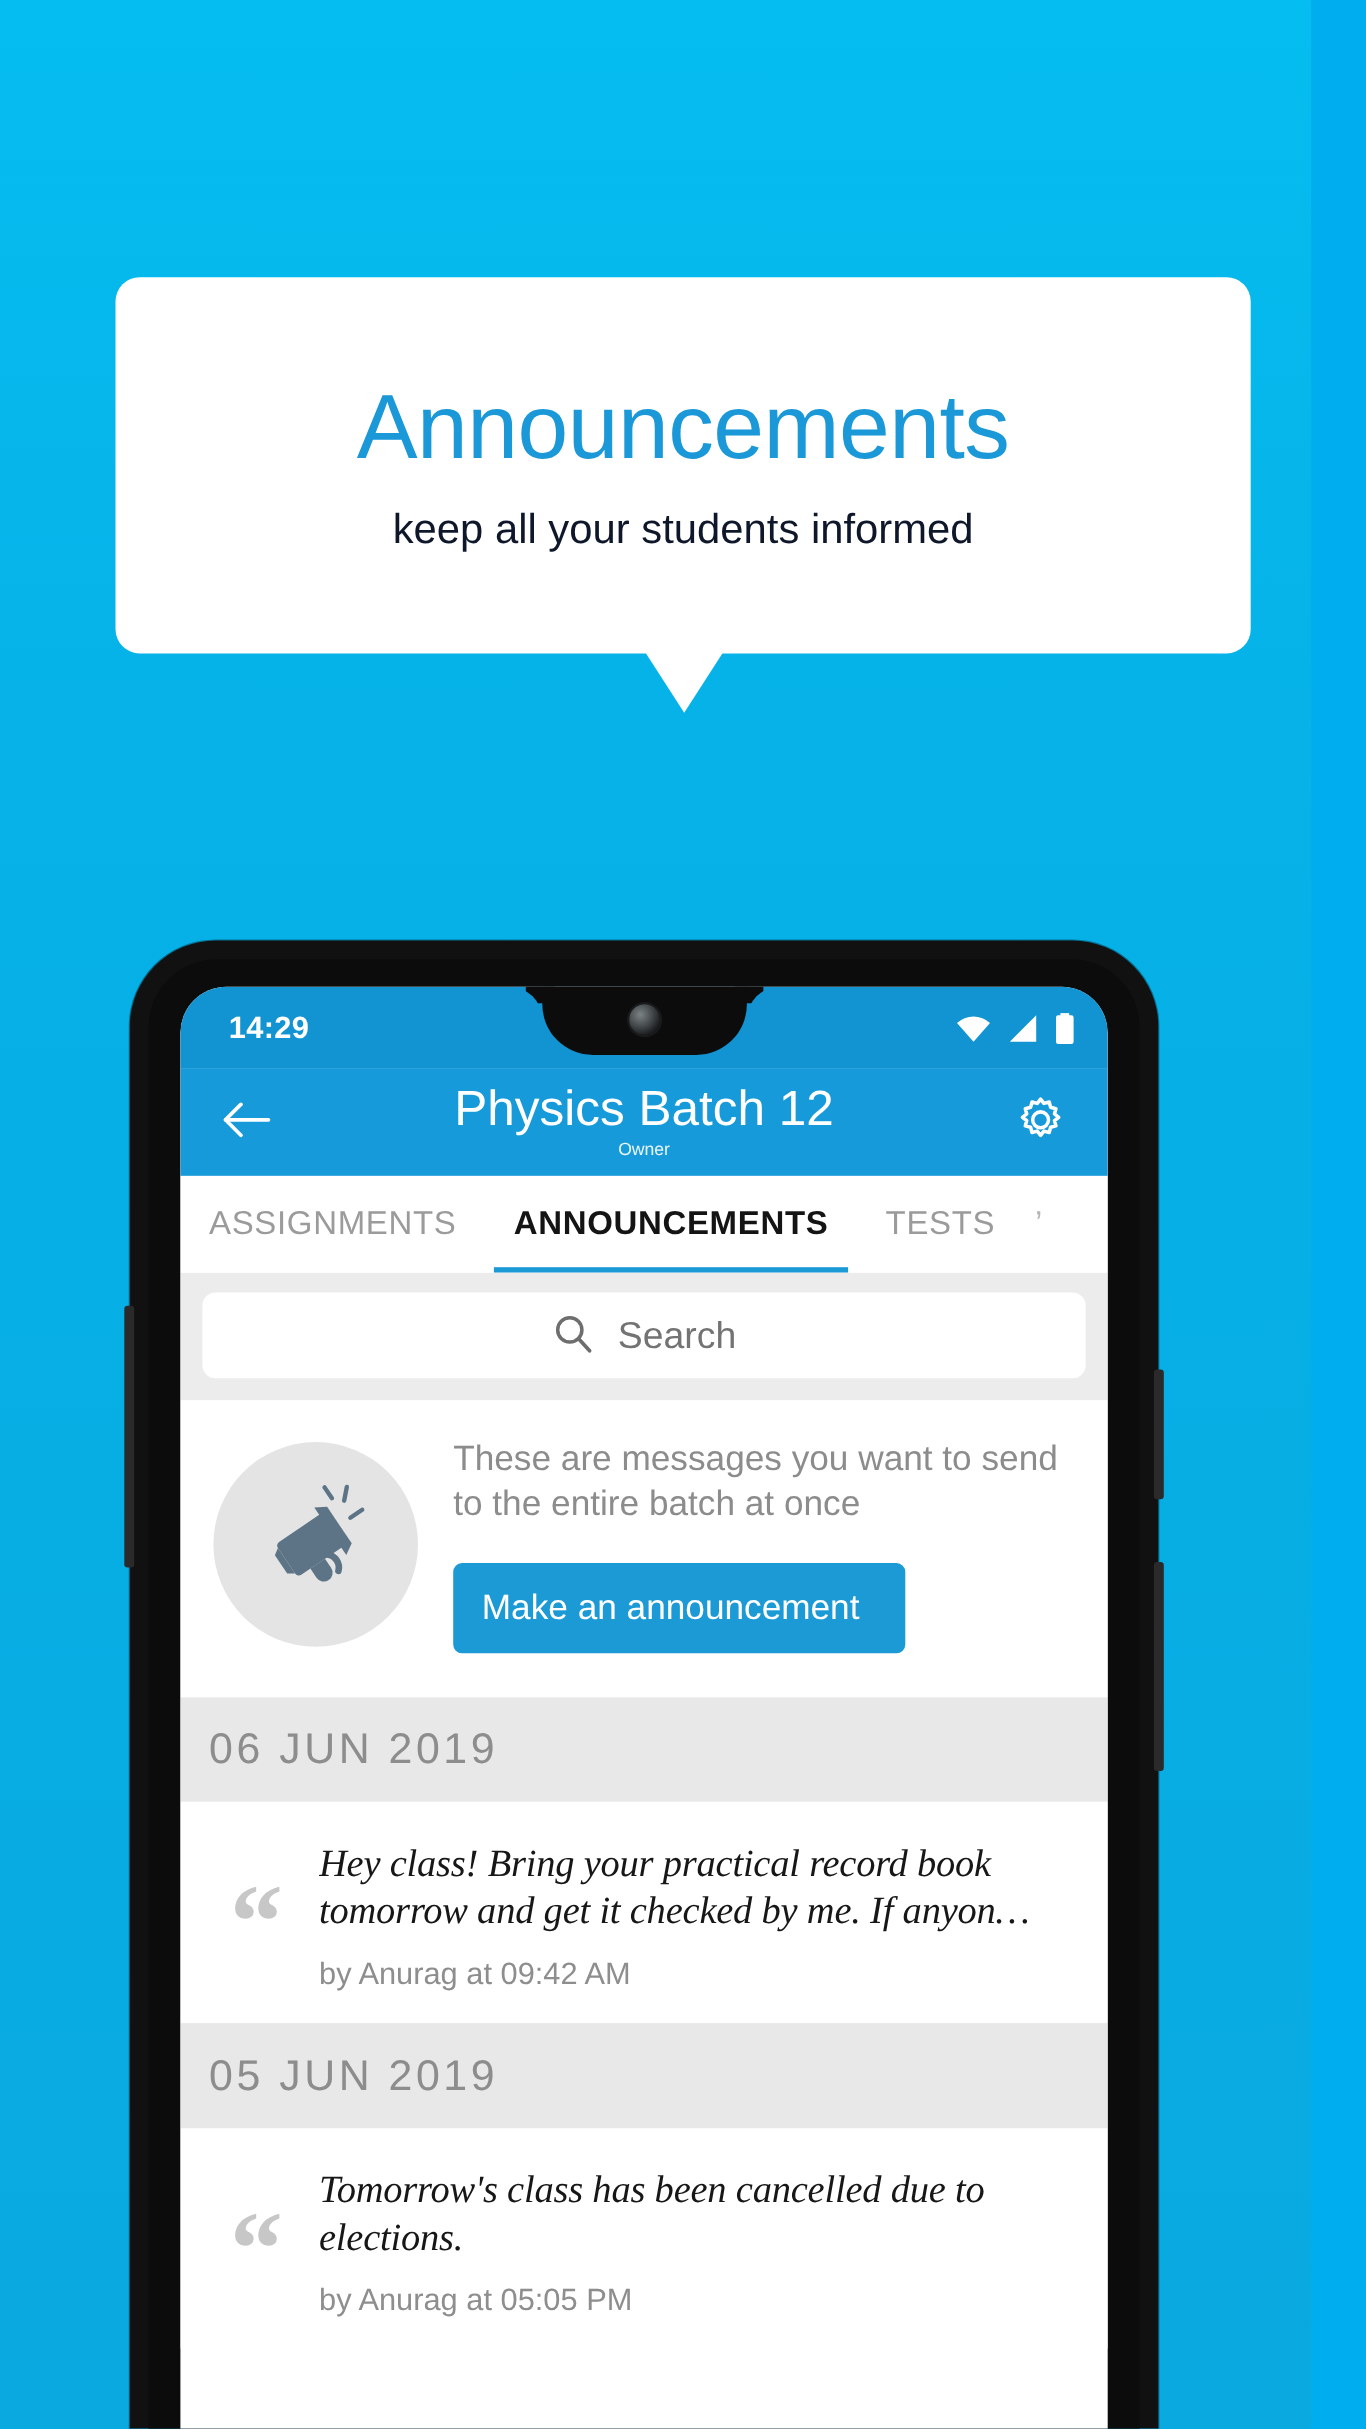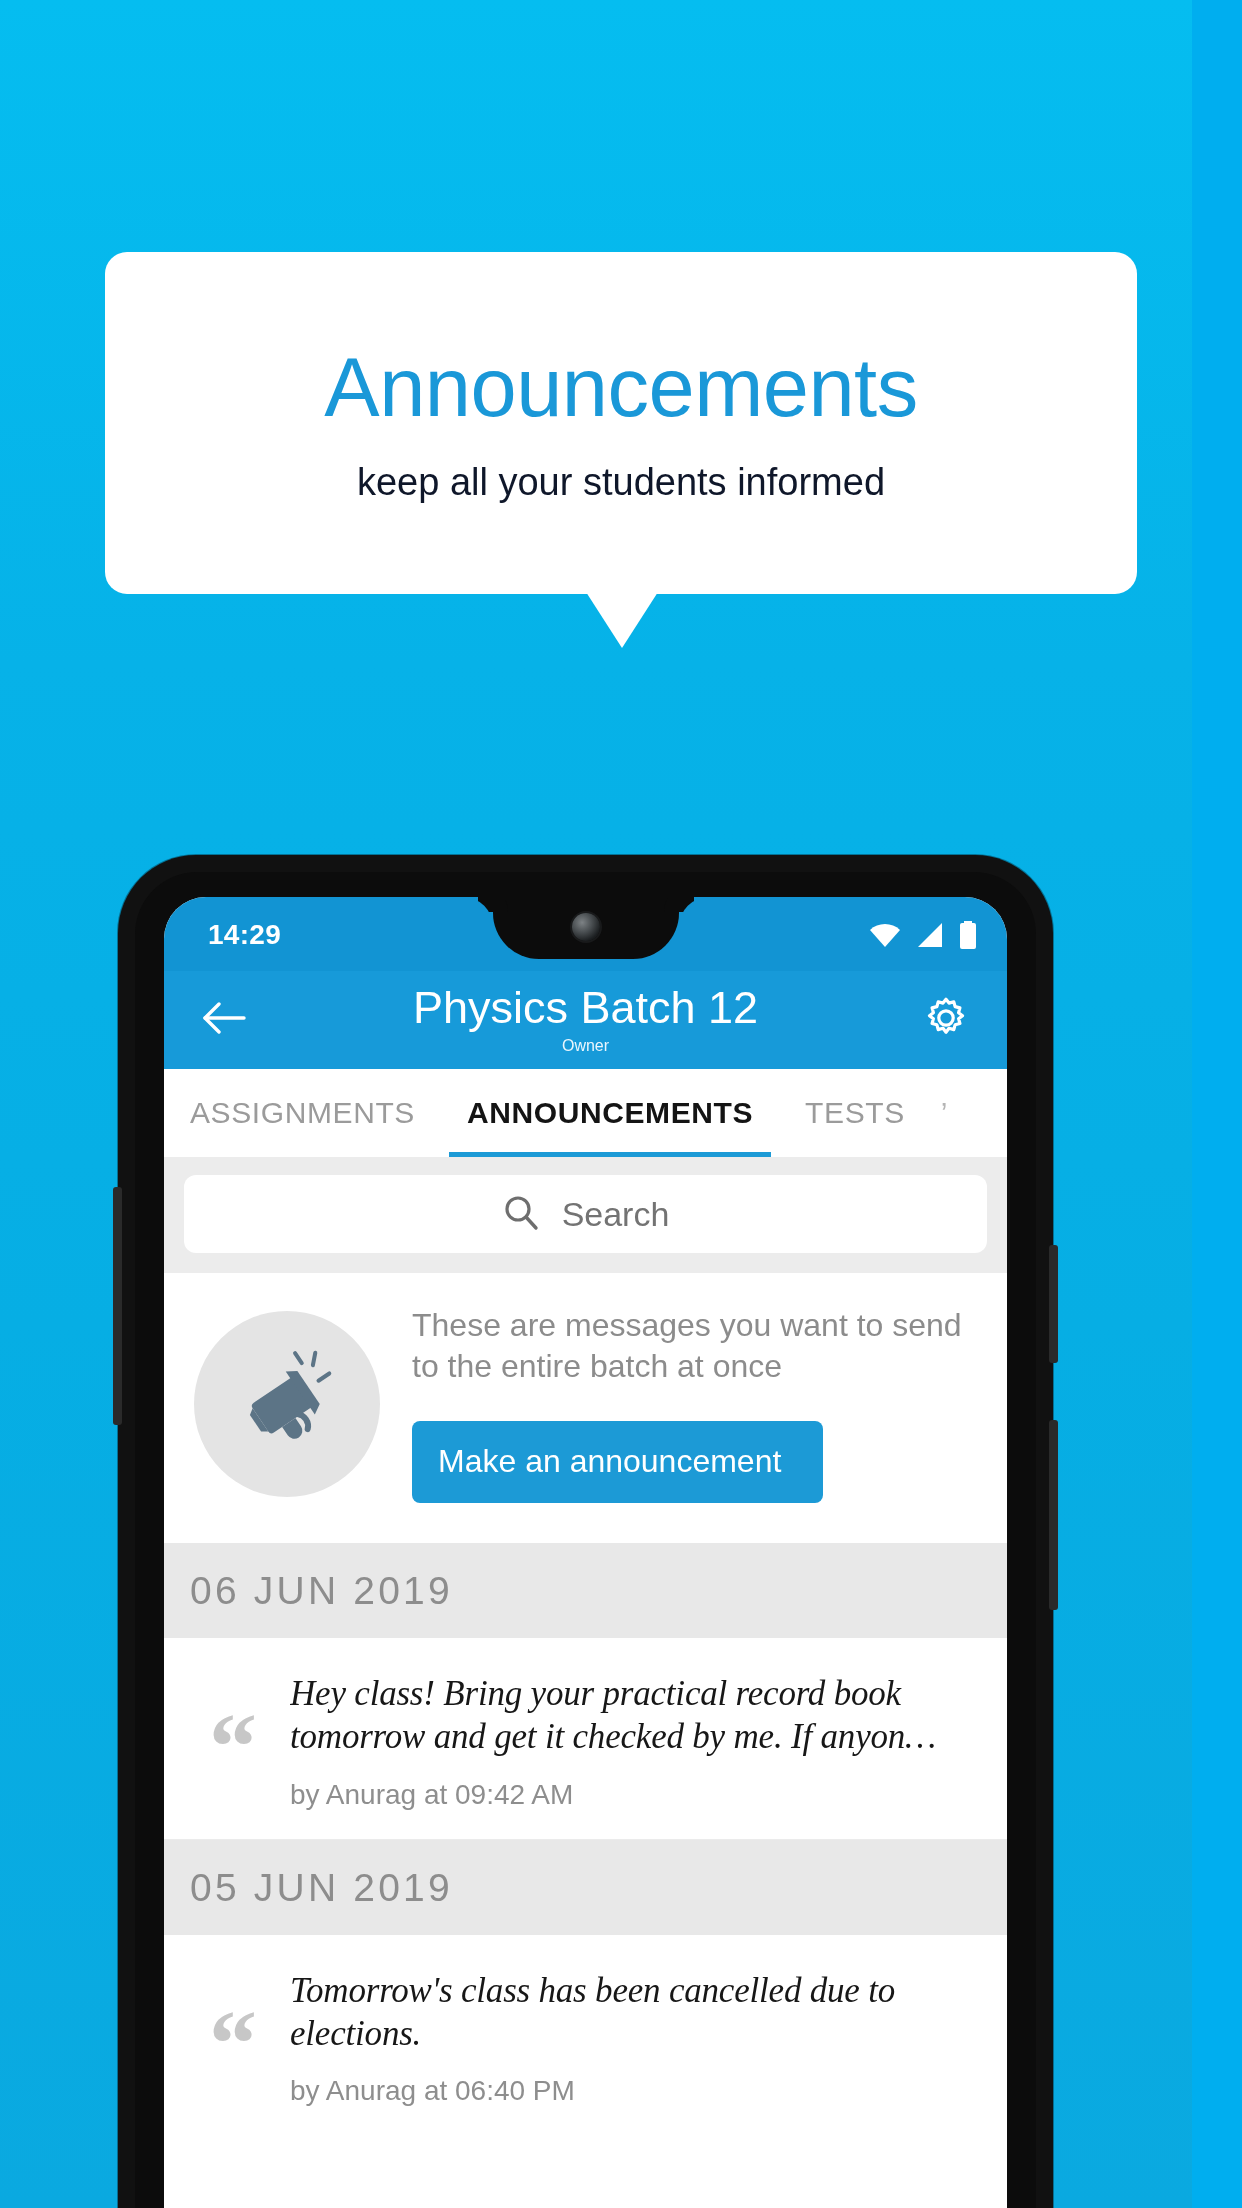--- a/index.html
+++ b/index.html
@@ -480,20 +480,20 @@
       <div class="ann-divider"></div>
 
       <div class="date-header">05 JUN 2019</div>
       <div class="ann-item">
         <div class="ann-quote">“</div>
         <div class="ann-body">
           <div class="ann-text">
             <span>Tomorrow's class has been cancelled due to</span>
             <span class="l2">elections.</span>
           </div>
-          <div class="ann-byline">by Anurag at 06:40 PM</div>
+          <div class="ann-byline">by Anurag at 05:05 PM</div>
         </div>
       </div>
 
     </div>
   </div>
 
 </div>
 
 </body></html>

